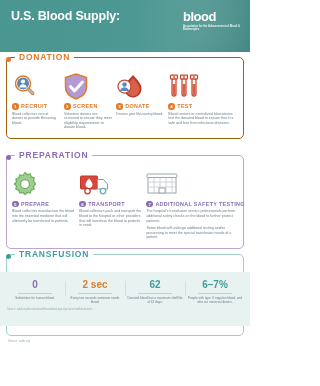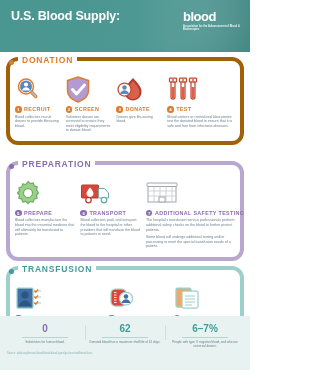--- a/index.html
+++ b/index.html
@@ -1,34 +1,34 @@
 <!DOCTYPE html>
 <html><head>
 <meta charset="utf-8">
 <style>
   html,body{margin:0;padding:0;}
   body{width:250px;height:386px;background:#ffffff;font-family:"Liberation Sans",sans-serif;overflow:hidden;}
-  .page{width:250px;height:370px;position:relative;background:#fff;box-sizing:border-box;}
+  .page{width:250px;height:326px;position:relative;background:#fff;box-sizing:border-box;}
 
   
   .header{position:relative;height:52px;background:#5a9d98;overflow:hidden;}
   .header-photo{position:absolute;inset:0;
     background:
       radial-gradient(circle at 72% 30%, rgba(255,255,255,.28) 0 14%, rgba(255,255,255,0) 40%),
       radial-gradient(circle at 88% 70%, rgba(20,70,70,.35) 0 18%, rgba(0,0,0,0) 50%),
       radial-gradient(circle at 60% 85%, rgba(255,255,255,.14) 0 12%, rgba(0,0,0,0) 40%),
       linear-gradient(110deg,#4f9691 0%,#5ea6a0 45%,#7bb9b3 70%,#59938f 100%);}
   .header-veil{position:absolute;inset:0;background:linear-gradient(90deg,rgba(74,150,145,.97) 0%,rgba(74,150,145,.93) 55%,rgba(74,150,145,.55) 100%);}
   .header-title{position:absolute;left:11px;top:9px;color:#fff;font-size:12.5px;line-height:14.5px;font-weight:bold;letter-spacing:-.2px;z-index:3;}
   .logo{position:absolute;right:7px;top:11px;width:60px;z-index:3;text-align:left;}
   .logo-mark{font-size:13px;font-weight:bold;color:#fff;letter-spacing:-.5px;line-height:12px;}
   .logo-sub{font-size:2.7px;line-height:3.4px;color:#eaf5f4;margin-top:2px;font-weight:bold;}
 
   
-  .section{position:relative;margin:5px 6px 0 6px;border:4px solid #a16207;border-radius:12px;padding:13px 5px 5px 5px;}
+  .section{position:relative;margin:5px 6px 0 6px;border:1px solid #a16207;border-radius:5px;padding:13px 5px 5px 5px;}
   .section.prep{border-color:#b9a7cf;margin-top:16px;}
   .section.trans{border-color:#9dcfcb;}
   .section-title{position:absolute;top:-6px;left:8px;background:#fff;padding:0 4px;font-size:8.5px;font-weight:bold;letter-spacing:.8px;color:#e07b2a;}
   .section.prep .section-title{color:#8a6cb0;}
   .section.trans .section-title{color:#3f9d98;}
   .tick{position:absolute;left:-1px;top:-1px;width:5px;height:5px;border-radius:50%;background:#e07b2a;}
   .section.prep .tick{background:#8a6cb0;}
   .section.trans .tick{background:#3f9d98;}
 
   .cols{display:flex;gap:4px;}
@@ -330,20 +330,25 @@
   <div class="stats">
     <div class="stat-row">
 
       <div class="stat">
         <div class="stat-num" style="color:#8a6cb0">0</div>
         <div class="stat-rule"></div>
         <div class="stat-cap">Substitutes for human blood.</div>
       </div>
 
 
+      <div class="stat">
+        <div class="stat-num" style="color:#e07b2a">2 sec</div>
+        <div class="stat-rule"></div>
+        <div class="stat-cap">Every two seconds someone needs blood.</div>
+      </div>
 
       <div class="stat">
         <div class="stat-num" style="color:#3f9d98">62</div>
         <div class="stat-rule"></div>
         <div class="stat-cap">Donated blood has a maximum shelf life of 42 days.</div>
       </div>
 
       <div class="stat">
         <div class="stat-num" style="color:#3f9d98">6–7%</div>
         <div class="stat-rule"></div>

